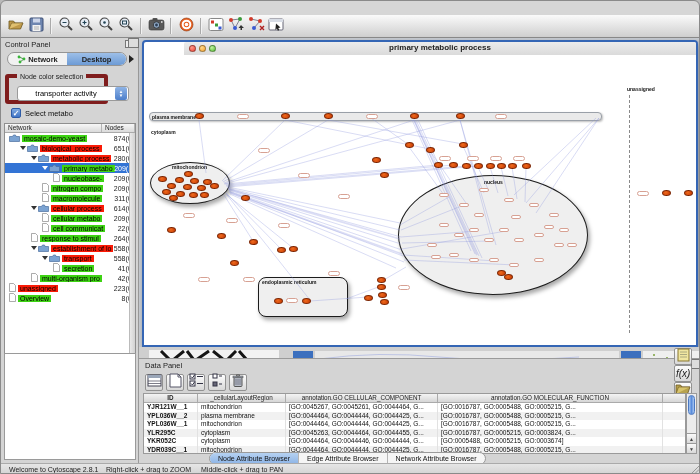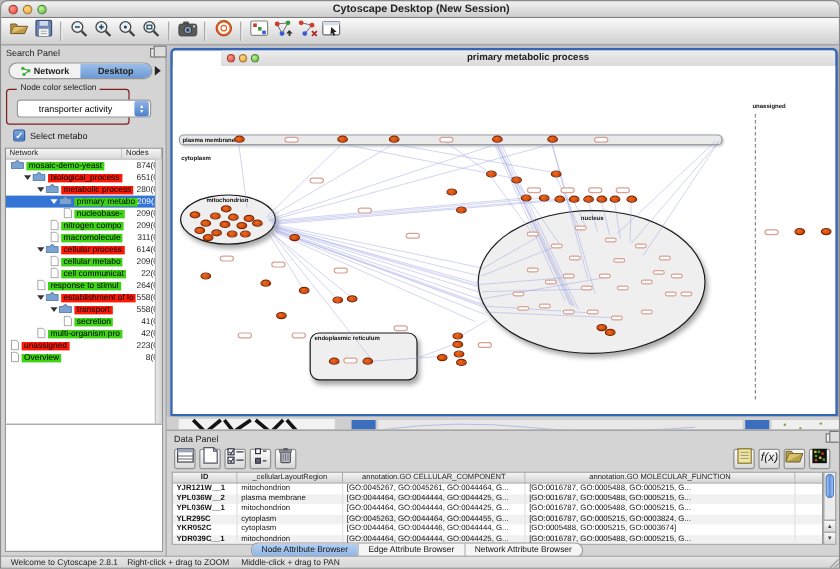--- a/index.html
+++ b/index.html
@@ -30,21 +30,21 @@
   .cpanel{position:absolute;left:0;top:37px;width:138px;height:426px;background:#d4d4d4;border-right:1px solid #9a9a9a;}
   .cphead{position:absolute;left:0;top:0;width:100%;height:12px;font-size:7.5px;color:#222;padding:2px 0 0 4px;}
   .floaticon{position:absolute;right:4px;top:2px;width:9px;height:8px;border:1px solid #777;background:#eee;}
   .floaticon:before{content:"";position:absolute;left:2px;top:-3px;width:9px;height:8px;border:1px solid #777;background:#ddd;}
   .cptabs{position:absolute;left:6px;top:14px;width:120px;height:14px;display:flex;border:1px solid #949494;
     border-radius:7px;overflow:hidden;background:#f2f2f2;}
   .cptab{flex:1;display:flex;align-items:center;justify-content:center;gap:2px;font-size:7.5px;font-weight:bold;color:#222;}
   .cptab.sel{background:linear-gradient(#9dbfe8,#6d9bd6);}
   .tabarrow{position:absolute;left:128px;top:17px;width:0;height:0;border-left:5px solid #222;
     border-top:4px solid transparent;border-bottom:4px solid transparent;}
-  .groupbox{position:absolute;left:4px;top:36px;width:103px;height:30px;border:1px solid #7f1d1d;border-radius:3px;}
+  .groupbox{position:absolute;left:4px;top:36px;width:103px;height:30px;border:4px solid #7f1d1d;border-radius:3px;}
   .grouplabel{position:absolute;left:8px;top:-5px;background:#d4d4d4;font-size:7px;color:#222;padding:0 3px;}
   .selectbox{position:absolute;left:8px;top:8px;width:112px;height:15px;background:#fff;border:1px solid #9a9a9a;
     border-radius:3px;font-size:7.5px;display:flex;align-items:center;}
   .selectbox .val{flex:1;text-align:center;}
   .stepper{width:12px;height:13px;margin:0 1px;background:linear-gradient(#8fb4e6,#4d7fcb);border-radius:2px;
     display:flex;flex-direction:column;align-items:center;justify-content:center;color:#fff;font-size:4.5px;line-height:4px;}
   .checkrow{position:absolute;left:10px;top:70px;display:flex;align-items:center;gap:4px;}
   .checkbox{width:10px;height:10px;background:linear-gradient(#7fa9e0,#3f74c6);border:1px solid #2d5ba6;border-radius:2px;
     color:#fff;font-size:8px;line-height:9px;text-align:center;font-weight:bold;}
   .checklabel{font-size:7.5px;color:#111;}
@@ -113,28 +113,20 @@
   .statusbar{position:absolute;left:0;top:462px;width:700px;height:12px;background:linear-gradient(#e6e6e6,#d2d2d2);
     border-top:1px solid #aaa;font-size:7px;color:#222;}
   .statusbar span{position:absolute;top:2px;}
   .grip{position:absolute;right:1px;top:1px;}
 </style>
 </head>
 <body>
 
 <div id="app">
 
-  <div class="titlebar">
-    <div class="lights">
-      <span class="light l-red"></span>
-      <span class="light l-orange"></span>
-      <span class="light l-green"></span>
-    </div>
-    <div class="title">Cytoscape Desktop (New Session)</div>
-  </div>
 
   <div class="toolbar">
     <div id="toolbar-icons" style="display:flex;align-items:center;">
         <div class="tbtn">
           <div><svg width="17" height="15">
               <path d="M1 12 V4 h4.5 l1.5 2 H15 l-2.5 6 z" fill="#c09a4a" stroke="#6b5520" stroke-width="0.8"></path>
               <path d="M1 12 L3.5 6 H15" fill="#e0c070" stroke="#6b5520" stroke-width="0.6"></path>
             </svg></div>
         </div>
         <div class="tbtn">
@@ -228,21 +220,21 @@
           <div><svg width="16" height="15">
               <rect x="1" y="2" width="14" height="11" rx="1" fill="#fff" stroke="#667"></rect>
               <rect x="1" y="2" width="14" height="3" fill="#d8dde6"></rect>
               <path d="M8 6.5 l4.5 4 -2.2 0.4 1 2.2 -1.4 0.6 -1 -2.3 -1.6 1.6 z" fill="#222"></path>
             </svg></div>
         </div>
       </div>
   </div>
 
   <div class="cpanel">
-    <div class="cphead">Search Panel</div>
+    <div class="cphead">Control Panel</div>
     <div class="floaticon"></div>
     <div class="cptabs">
       <div class="cptab">
         <svg width="9" height="9" viewBox="0 0 9 9">
             <line x1="2" y1="2" x2="7" y2="4" stroke="#2a7a2a" stroke-width="0.8"></line>
             <line x1="7" y1="4" x2="3" y2="7" stroke="#2a7a2a" stroke-width="0.8"></line>
             <circle cx="2" cy="2" r="1.4" fill="#39b539"></circle>
             <circle cx="7" cy="4" r="1.4" fill="#39b539"></circle>
             <circle cx="3" cy="7" r="1.4" fill="#39b539"></circle>
           </svg>
@@ -639,21 +631,21 @@
                 <rect x="3" y="4.5" width="8" height="9" rx="1" fill="#b8bec8" stroke="#555"></rect>
                 <rect x="2" y="3" width="10" height="1.8" fill="#9aa2ae" stroke="#555" stroke-width="0.6"></rect>
                 <path d="M5.5 1.8 h3 v1.2 h-3 z" fill="none" stroke="#555" stroke-width="0.8"></path>
                 <line x1="5" y1="6" x2="5" y2="12" stroke="#667" stroke-width="0.8"></line>
                 <line x1="7" y1="6" x2="7" y2="12" stroke="#667" stroke-width="0.8"></line>
                 <line x1="9" y1="6" x2="9" y2="12" stroke="#667" stroke-width="0.8"></line>
               </svg></div>
           </div>
         </div>
       <div class="spacer"></div>
-      <div id="dp-right" style="display:flex;">
+      <div id="dp-right" style="display:flex;flex-direction:column;">
           <div class="dbtn">
             <div><svg width="13" height="14">
                 <rect x="1" y="1" width="11" height="12" fill="#f0e6a0" stroke="#887730"></rect>
                 <line x1="3" y1="4" x2="10" y2="4" stroke="#997" stroke-width="0.8"></line>
                 <line x1="3" y1="6.5" x2="10" y2="6.5" stroke="#997" stroke-width="0.8"></line>
                 <line x1="3" y1="9" x2="10" y2="9" stroke="#997" stroke-width="0.8"></line>
               </svg></div>
           </div>
           <div class="dbtn">
             <div><svg width="16" height="12">

